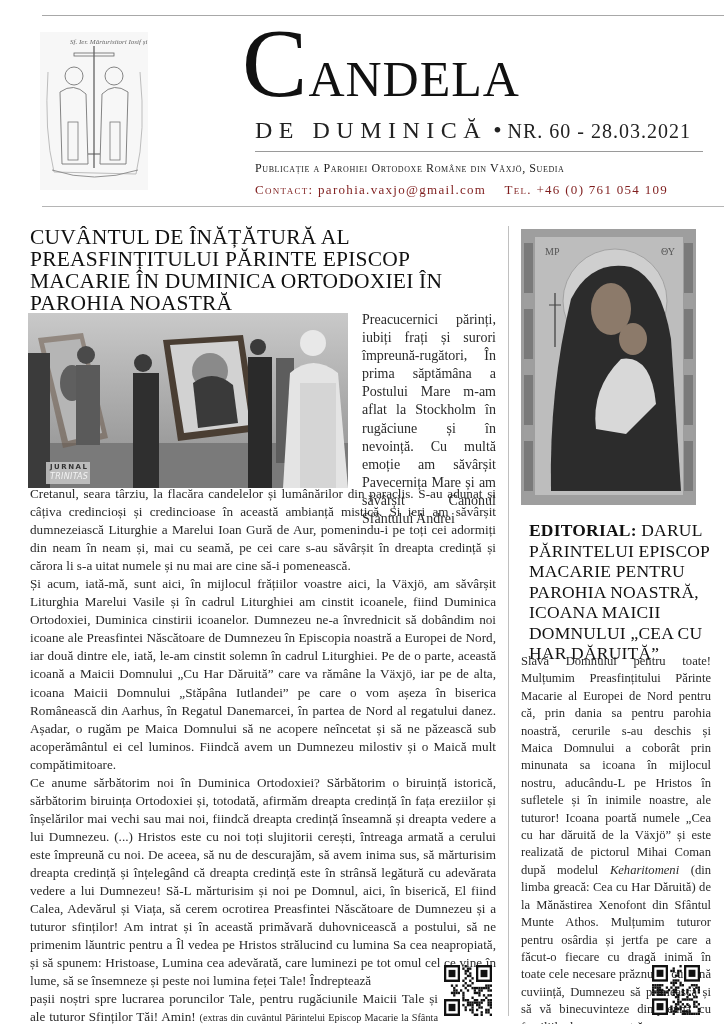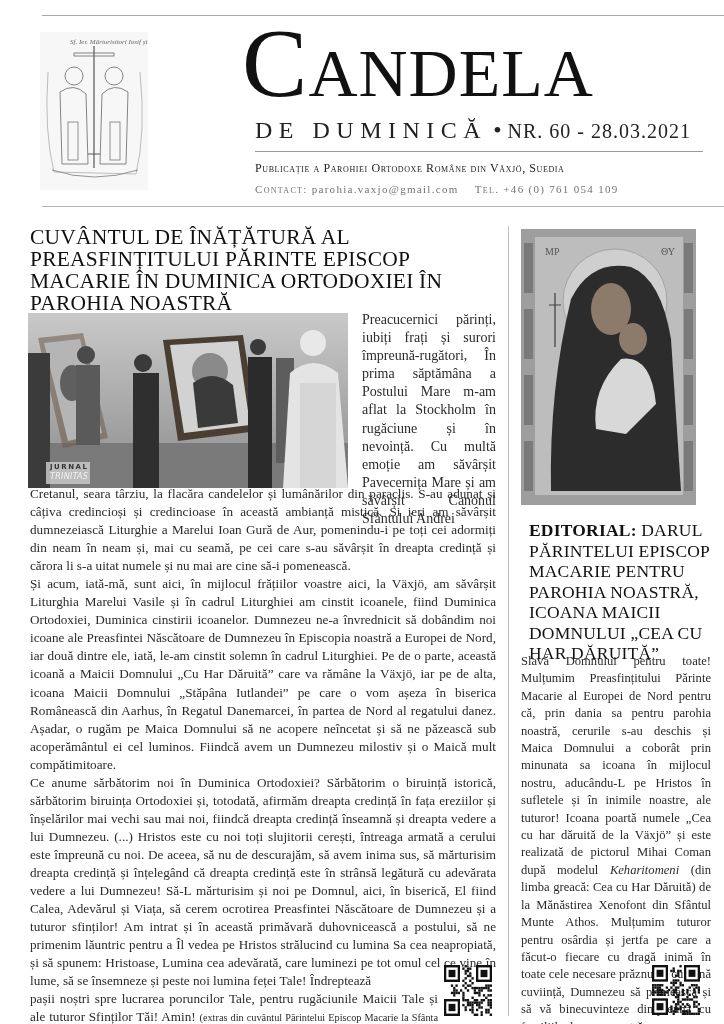--- a/index.html
+++ b/index.html
@@ -6,27 +6,27 @@
   body { width:724px; height:1024px; position:relative; overflow:hidden;
          font-family:"Liberation Serif", "DejaVu Serif", serif; color:#2a2a2a; }
   .abs { position:absolute; }
 
   
   .top-rule { left:42px; top:15px; width:682px; height:1px; background:#a8a8a8; }
   .logo { left:40px; top:32px; width:108px; height:158px; }
   .title { left:242px; top:14px; width:470px; font-size:98px; line-height:98px;
            letter-spacing:1px; color:#111; font-weight:normal; }
   .title .big { font-size:98px; }
-  .title .sc { font-size:68px; }
+  .title .sc { font-size:50px; }
   .subtitle { left:255px; top:118px; width:460px; font-size:24px; line-height:24px; color:#222; white-space:nowrap; }
   .subtitle .spaced { letter-spacing:6.5px; }
   .subtitle .issue { font-size:20px; letter-spacing:1px; }
   .sub-rule { left:255px; top:151px; width:448px; height:1px; background:#9a9a9a; }
   .pub { left:255px; top:160px; font-size:12px; line-height:16px; font-variant:small-caps; letter-spacing:0.6px; color:#222; white-space:nowrap; }
-  .contact { left:255px; top:182px; font-size:11px; line-height:15px; letter-spacing:1.3px; color:#737373; white-space:nowrap; }
+  .contact { left:255px; top:182px; font-size:13px; line-height:15px; letter-spacing:1.3px; color:#7f1d1d; white-space:nowrap; }
   .contact .sc { font-variant:small-caps; }
   .head-rule { left:42px; top:206px; width:682px; height:1px; background:#b5b5b5; }
 
   
   .art-title { left:30px; top:226px; width:470px; font-size:21.5px; line-height:22px; color:#111; letter-spacing:0.2px; }
   .photo { left:28px; top:313px; width:320px; height:175px; overflow:hidden; background:#8a8a8a; }
   .photo-tag { left:46px; top:462px; width:44px; height:22px; background:rgba(200,200,200,0.85); }
   .photo-tag .t1 { position:absolute; left:4px; top:1px; font-family:"DejaVu Sans", sans-serif; font-size:7px; font-weight:bold; letter-spacing:1.5px; color:#333; }
   .photo-tag .t2 { position:absolute; left:4px; top:10px; font-family:"DejaVu Sans", sans-serif; font-size:8px; color:#f2f2f2; letter-spacing:0.3px;font-style:italic; }
   .intro { left:362px; top:311px; width:134px; font-size:14px; line-height:18.1px; text-align:justify; hyphens:auto; }

